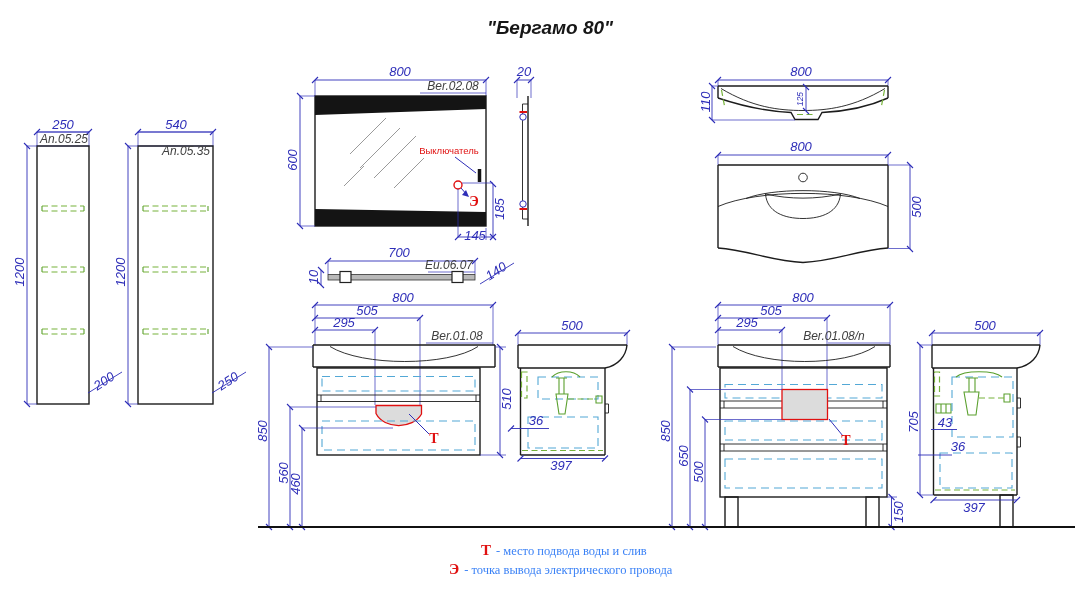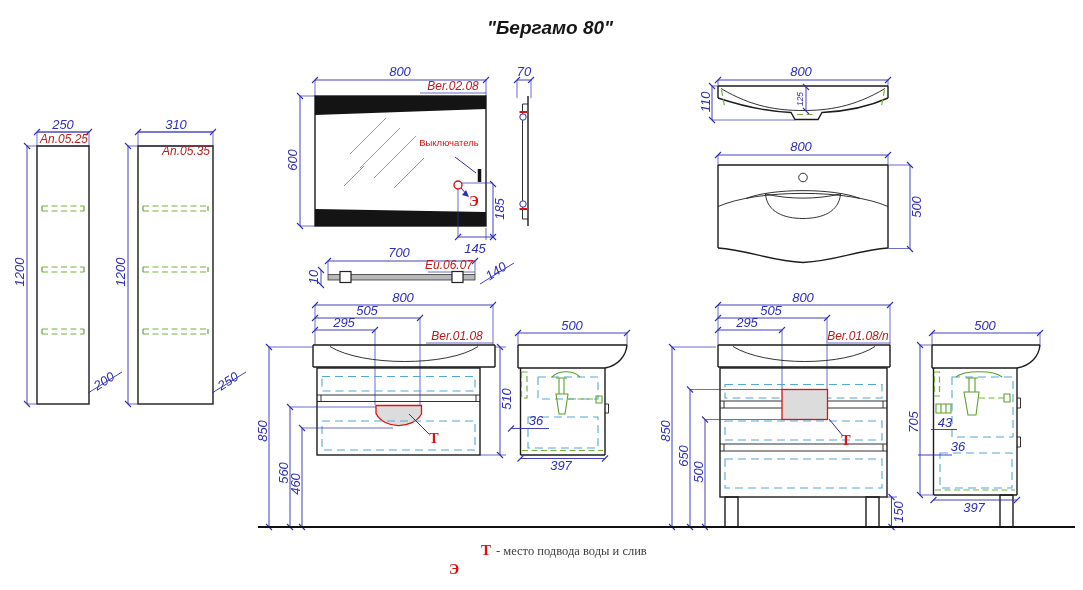--- a/index.html
+++ b/index.html
@@ -17,29 +17,29 @@
   .r{stroke:#e01010;stroke-width:1.4;fill:none}
   .gray{fill:#dcdcdc;stroke:#e01010;stroke-width:1.3}
   .blk{fill:#141414;stroke:none}
   .hatch{stroke:#9a9a9a;stroke-width:1;fill:none}
   .lead{stroke:#2e2eb8;stroke-width:1;fill:none}
   
   .t{position:absolute;transform:translate(-50%,-50%);white-space:nowrap;
      color:#2e2eb8;font-style:italic;font-size:13px;line-height:1;}
   .v{transform:translate(-50%,-50%) rotate(-90deg);}
   .diag{transform:translate(-50%,-50%) rotate(-33deg);}
-  .art{color:#b91c1c;font-size:12px;}
+  .art{color:#404040;font-size:12px;}
   .f9{font-size:8.5px;}
   .title{color:#161616;font-size:19px;font-weight:bold;}
   .switch{color:#e01010;font-style:normal;font-size:9.5px;}
   .rsym{color:#e01010;font-style:normal;font-weight:bold;
         font-family:"Liberation Serif",serif;font-size:14px;}
   .legrow{position:absolute;display:flex;gap:5px;align-items:baseline;white-space:nowrap;}
   .lg-sym{color:#e01010;font-weight:bold;font-family:"Liberation Serif",serif;font-size:15px;}
-  .lg-txt{color:#404040;font-family:"Liberation Serif",serif;font-size:12.5px;}
+  .lg-txt{color:#3b82f6;font-family:"Liberation Serif",serif;font-size:12.5px;}
 </style>
 </head>
 <body>
 
 <div class="canvas">
 
 <svg width="1083" height="590" viewBox="0 0 1083 590">
   <defs>
     <marker id="tk" markerWidth="10" markerHeight="10" refX="5" refY="5" orient="auto" markerUnits="userSpaceOnUse">
       <path d="M2,8 L8,2" stroke="#2e2eb8" stroke-width="1.1" fill="none"></path>
@@ -213,33 +213,33 @@
 
   <path d="M258,527 H1075" stroke="#111" stroke-width="2"></path>
 </svg>
 
 <div class="t title" style="left:550px;top:27px">"Бергамо 80"</div>
 
 <div class="t" style="left:63px;top:124px">250</div>
 <div class="t art" style="left:64px;top:139px">An.05.25</div>
 <div class="t v" style="left:19px;top:272px">1200</div>
 <div class="t diag" style="left:104px;top:381px">200</div>
-<div class="t" style="left:176px;top:124px">310</div>
+<div class="t" style="left:176px;top:124px">540</div>
 <div class="t art" style="left:186px;top:151px">An.05.35</div>
 <div class="t v" style="left:120px;top:272px">1200</div>
 <div class="t diag" style="left:228px;top:381px">250</div>
 
 <div class="t" style="left:400px;top:71px">800</div>
 <div class="t art" style="left:453px;top:86px">Ber.02.08</div>
 <div class="t v" style="left:292px;top:160px">600</div>
-<div class="t" style="left:524px;top:71px">70</div>
-<div class="t switch" style="left:449px;top:143px">Выключатель</div>
+<div class="t" style="left:524px;top:71px">20</div>
+<div class="t switch" style="left:449px;top:151px">Выключатель</div>
 <div class="t rsym" style="left:474px;top:202px">Э</div>
 <div class="t v" style="left:499px;top:209px">185</div>
-<div class="t" style="left:475px;top:248px">145</div>
+<div class="t" style="left:475px;top:235px">145</div>
 
 <div class="t" style="left:399px;top:252px">700</div>
 <div class="t art" style="left:449px;top:265px">Eu.06.07</div>
 <div class="t v" style="left:313px;top:277px">10</div>
 <div class="t diag" style="left:496px;top:271px">140</div>
 
 <div class="t" style="left:801px;top:71px">800</div>
 <div class="t v" style="left:705px;top:102px">110</div>
 <div class="t v f9" style="left:800px;top:99px">125</div>
 <div class="t" style="left:801px;top:146px">800</div>
@@ -254,33 +254,34 @@
 <div class="t v" style="left:295px;top:484px">460</div>
 <div class="t v" style="left:506px;top:399px">510</div>
 <div class="t rsym" style="left:434px;top:439px">Т</div>
 <div class="t" style="left:572px;top:325px">500</div>
 <div class="t" style="left:536px;top:420px">36</div>
 <div class="t" style="left:561px;top:465px">397</div>
 
 <div class="t" style="left:803px;top:297px">800</div>
 <div class="t" style="left:771px;top:310px">505</div>
 <div class="t" style="left:747px;top:322px">295</div>
-<div class="t art" style="left:858px;top:336px">Ber.01.08/n</div>
+<div class="t art" style="left:834px;top:336px">Ber.01.08/n</div>
 <div class="t v" style="left:665px;top:431px">850</div>
 <div class="t v" style="left:683px;top:456px">650</div>
 <div class="t v" style="left:698px;top:472px">500</div>
 <div class="t v" style="left:898px;top:512px">150</div>
 <div class="t rsym" style="left:846px;top:441px">Т</div>
 <div class="t" style="left:985px;top:325px">500</div>
 <div class="t v" style="left:913px;top:422px">705</div>
 <div class="t" style="left:945px;top:422px">43</div>
 <div class="t" style="left:958px;top:446px">36</div>
 <div class="t" style="left:974px;top:507px">397</div>
 
 <div class="legrow" style="left:481px;top:542px">
   <span class="lg-sym">Т</span>
   <span class="lg-txt">- место подвода воды и слив</span>
 </div>
 <div class="legrow" style="left:449px;top:561px">
   <span class="lg-sym">Э</span>
+  <span class="lg-txt">- точка вывода электрического провода</span>
 </div>
 
 </div>
 
 </body></html>

